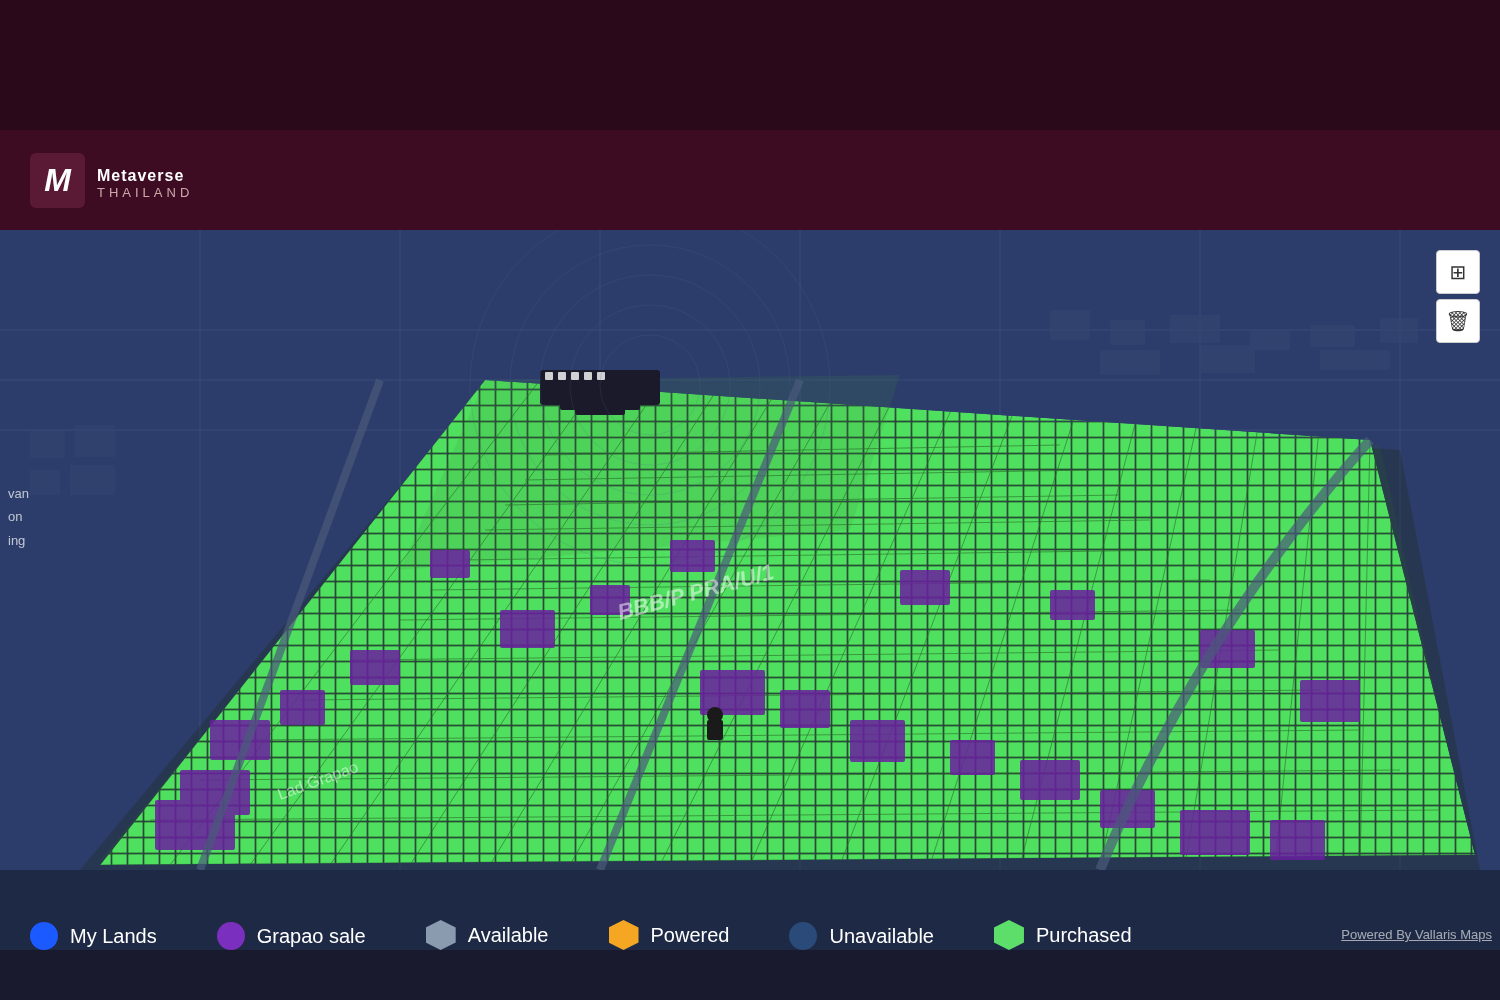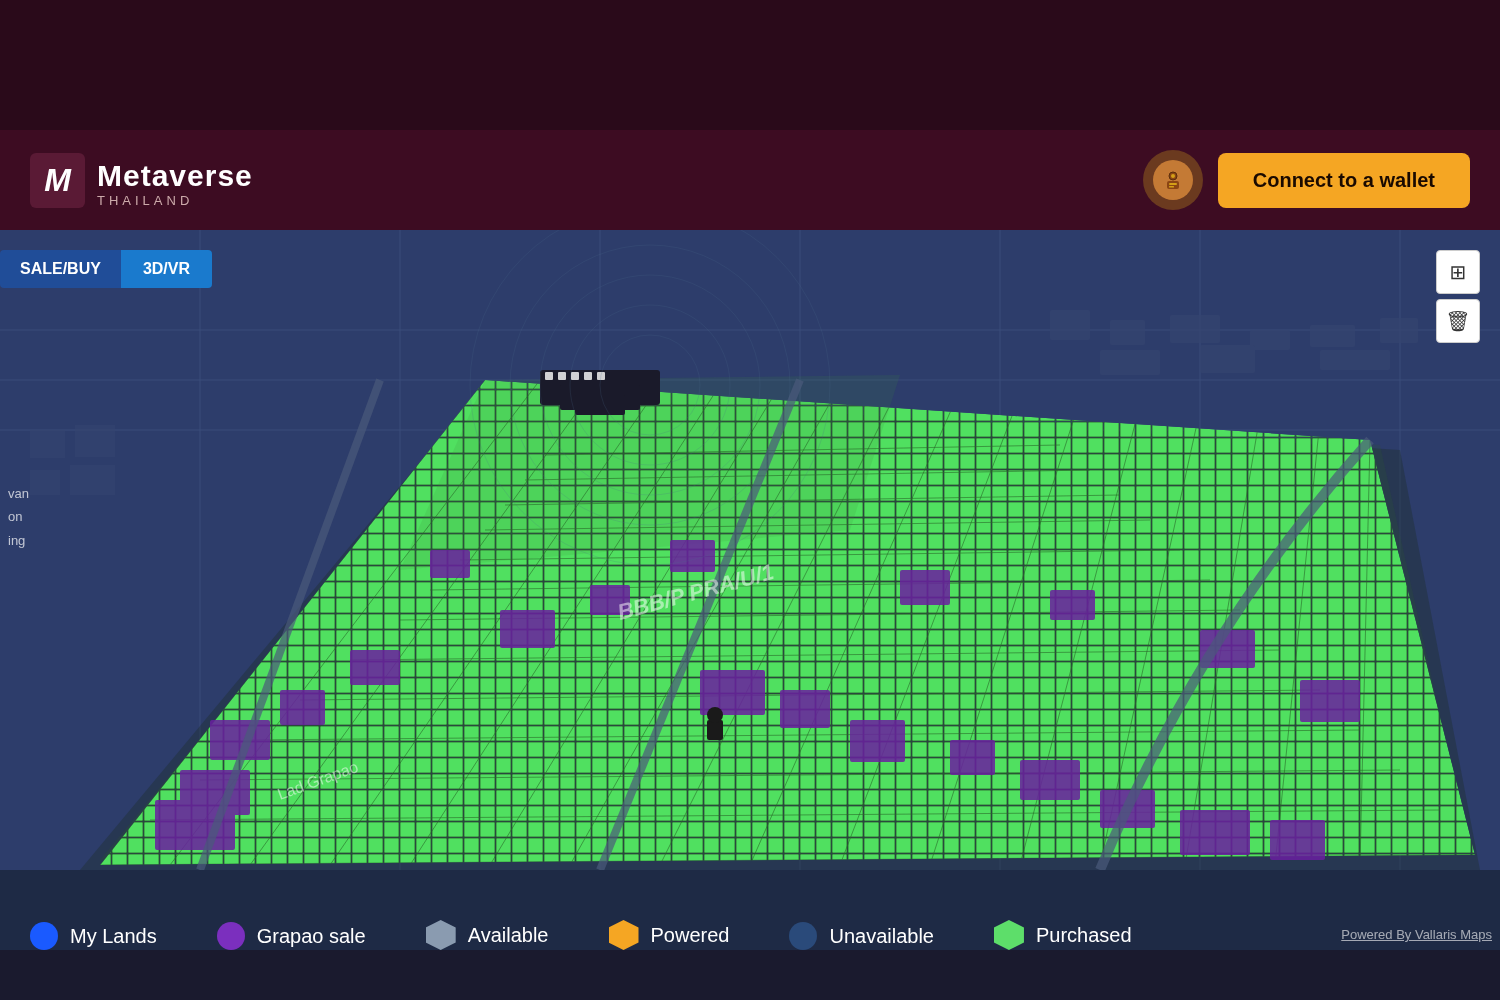--- a/index.html
+++ b/index.html
@@ -51,21 +51,21 @@
       font-style: italic;
     }
 
     .logo-text {
       display: flex;
       flex-direction: column;
     }
 
     .logo-title {
       color: white;
-      font-size: 30px;
+      font-size: 16px;
       font-weight: 600;
       letter-spacing: 1px;
       margin-top: 7px;
     }
 
     .logo-subtitle {
       color: #ccaaaa;
       font-size: 13px;
       letter-spacing: 4px;
     }
@@ -249,34 +249,20 @@
 
 <div class="top-bar"></div>
 
 <div class="header">
   <div class="logo-area">
     <div class="logo-m">M</div>
     <div class="logo-text">
       <span class="logo-title">Metaverse</span>
       <span class="logo-subtitle">THAILAND</span>
     </div>
-  </div>
-  <div class="header-right">
-    <button class="wallet-icon-btn">
-      <div class="wallet-icon-inner">
-        <svg width="24" height="24" viewBox="0 0 24 24" fill="none">
-          <circle cx="12" cy="8" r="4" fill="#8B4513" stroke="#5a2d0c" stroke-width="1"></circle>
-          <circle cx="12" cy="8" r="2" fill="#d4a017"></circle>
-          <rect x="6" y="13" width="12" height="8" rx="2" fill="#8B4513"></rect>
-          <rect x="8" y="15" width="8" height="2" rx="1" fill="#d4a017"></rect>
-          <rect x="8" y="18" width="5" height="1.5" rx="0.5" fill="#d4a017"></rect>
-        </svg>
-      </div>
-    </button>
-    <button class="connect-wallet-btn">Connect to a wallet</button>
   </div>
 </div>
 
 <div class="map-container">
   
   <svg class="map-svg" viewBox="0 0 1500 640" preserveAspectRatio="xMidYMid slice">
 
     <rect width="1500" height="640" fill="#2d3d6b"></rect>
 
     <g stroke="#3a4d7a" stroke-width="1" fill="none">
@@ -430,24 +416,20 @@
       <circle cx="650" cy="155" r="180"></circle>
     </g>
 
     <g transform="translate(715, 510)">
       <rect x="-8" y="-20" width="16" height="20" fill="#1a1a1a" rx="2"></rect>
       <circle cx="0" cy="-25" r="8" fill="#1a1a1a"></circle>
     </g>
   </svg>
 
   
-  <div class="map-overlay-btns">
-    <button class="sale-buy-btn">SALE/BUY</button>
-    <button class="vr-btn">3D/VR</button>
-  </div>
 
   
   <div class="side-text">
     <div>van</div>
     <div>on</div>
     <div>ing</div>
     <div></div>
   </div>
 
   

